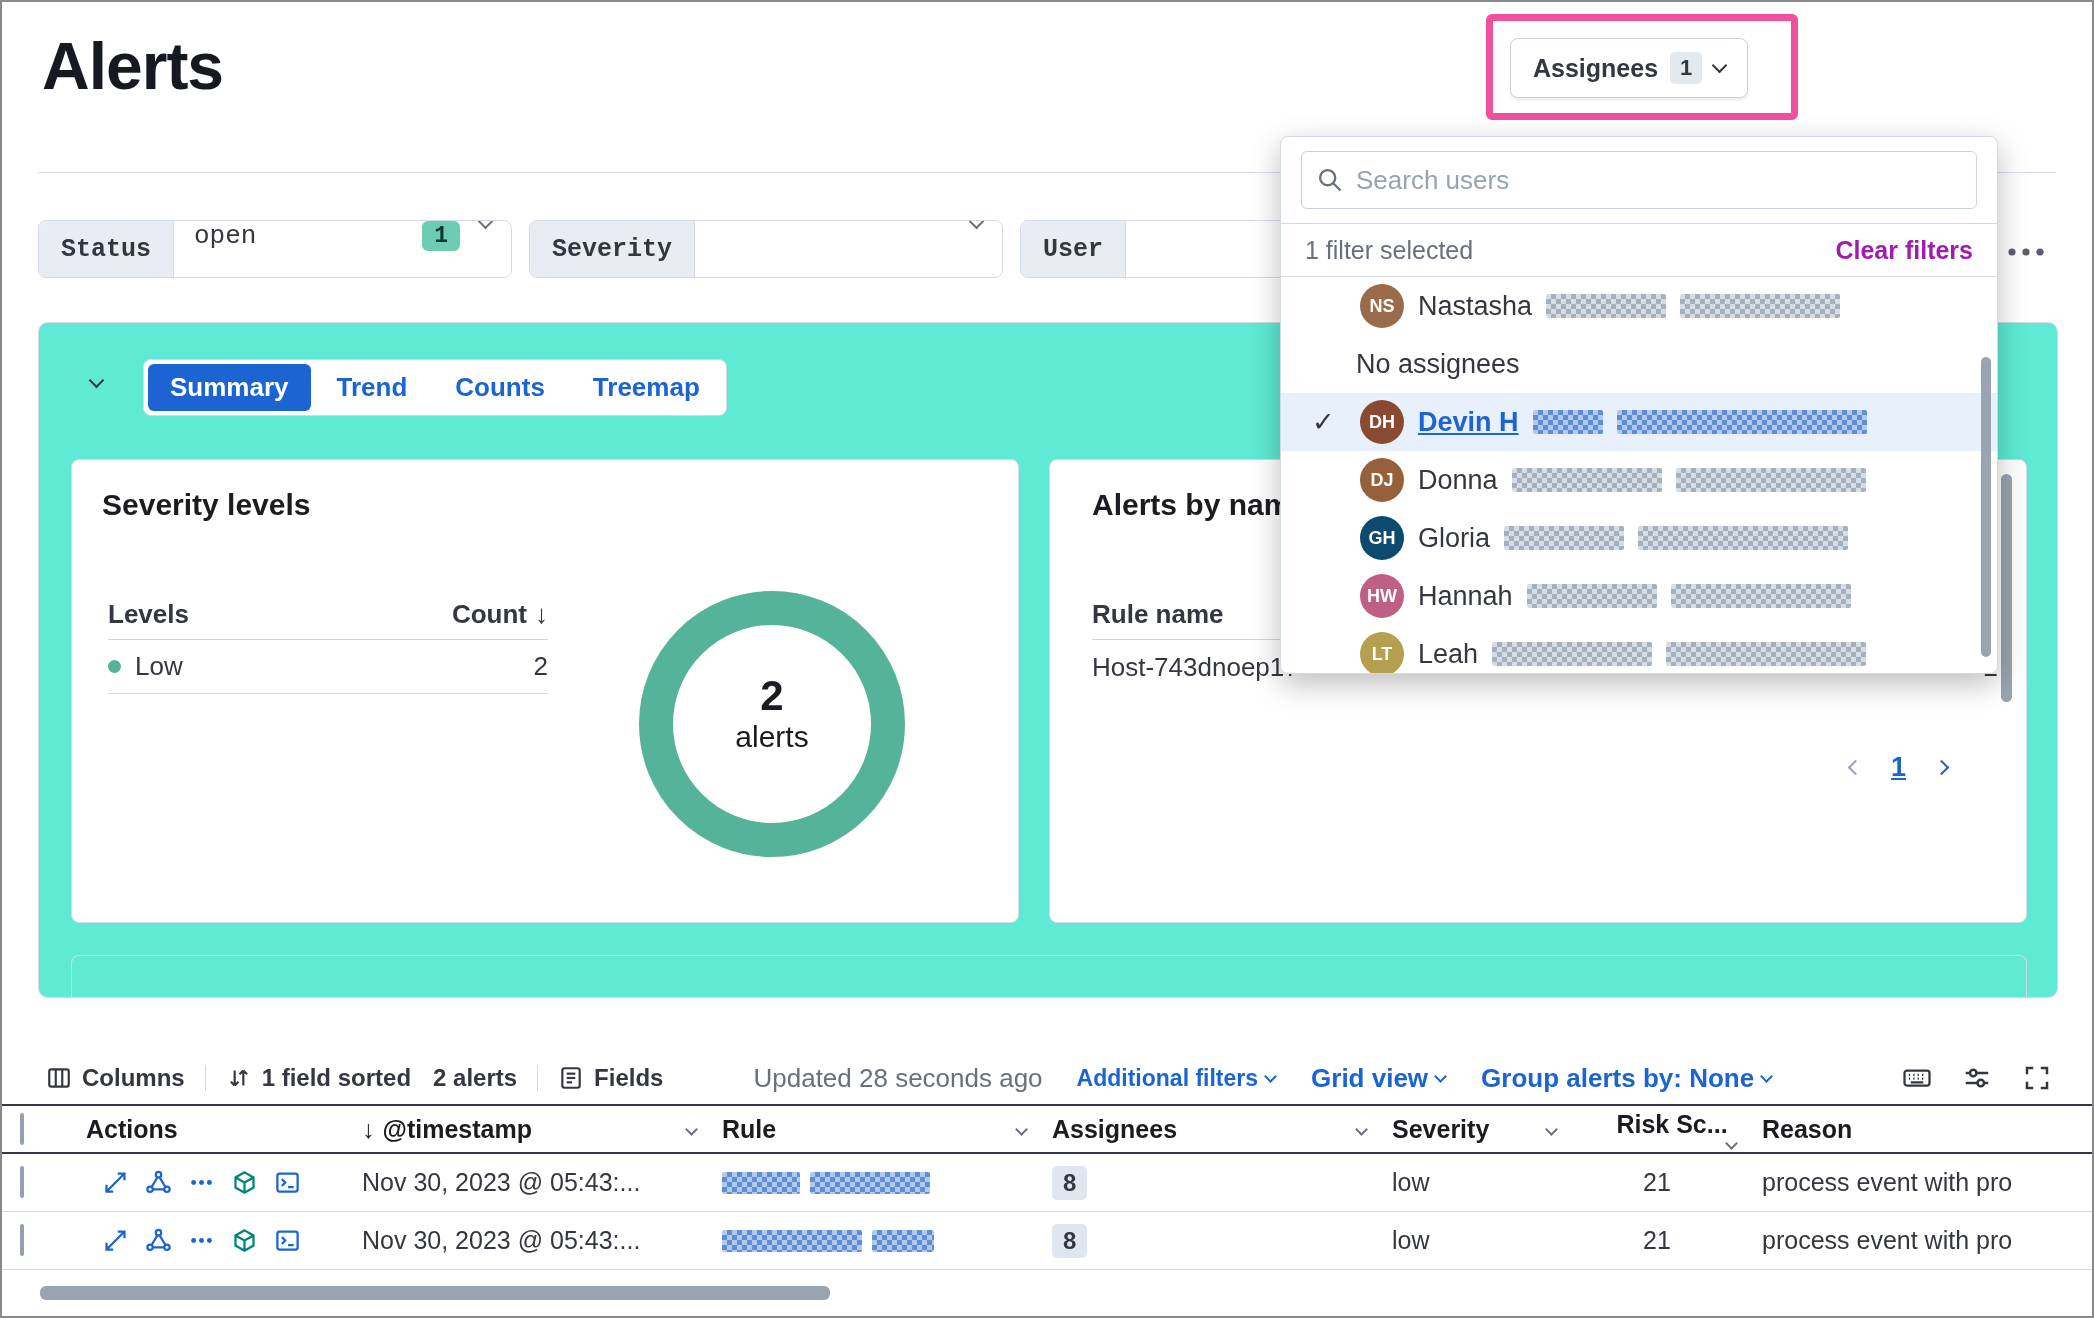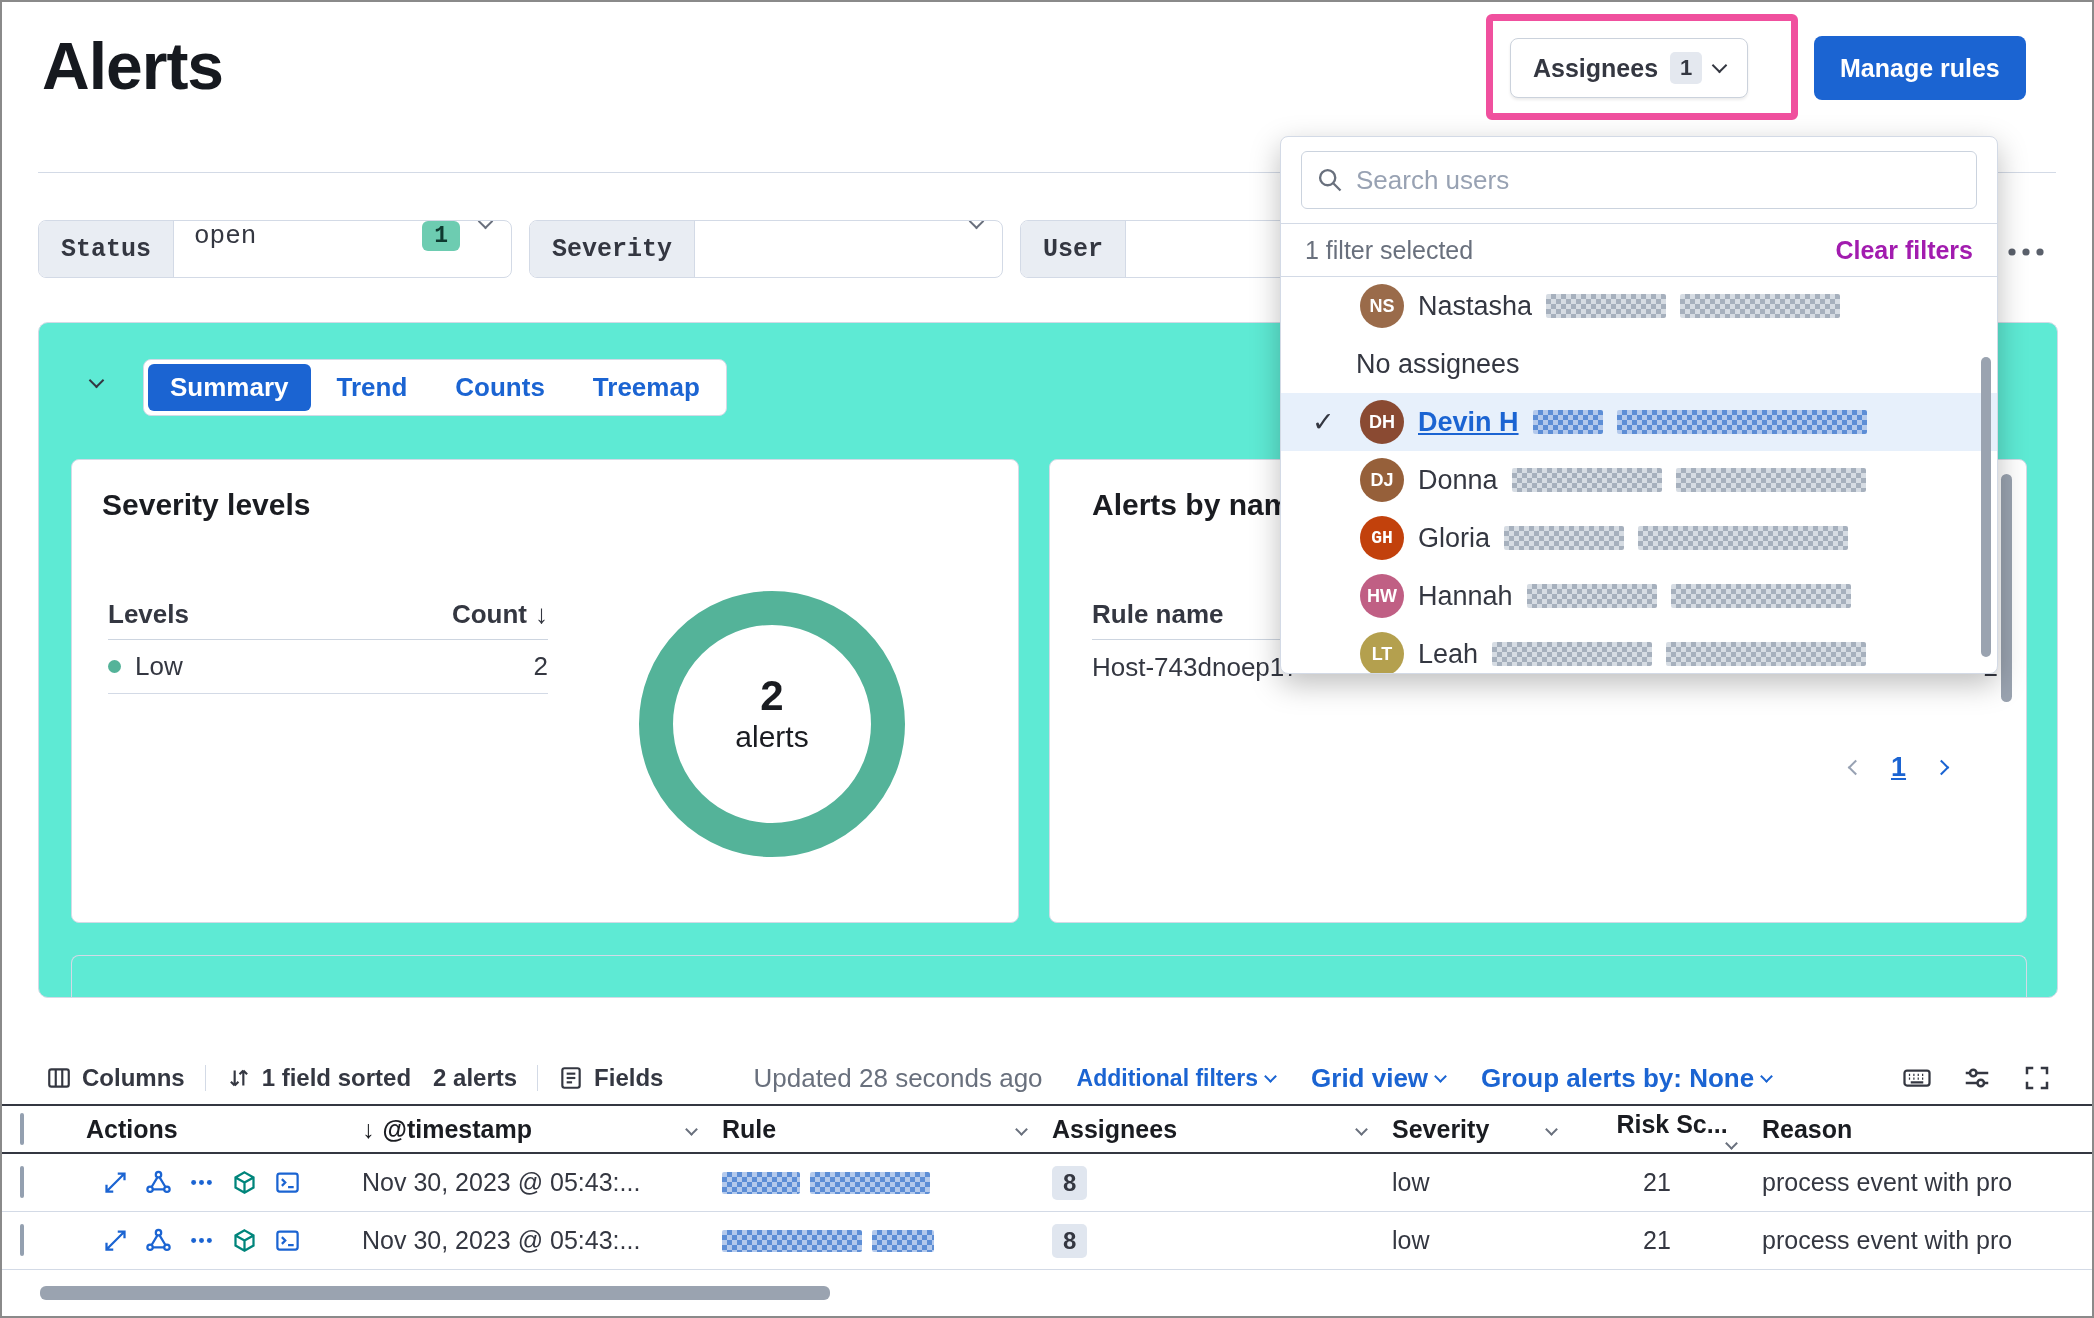--- a/index.html
+++ b/index.html
@@ -113,21 +113,20 @@
   <h1 class="abs page-title" style="left:40px; top:26px;">Alerts</h1>
 
   <div class="abs annotation-box" style="left:1484px; top:12px; width:312px; height:106px;"></div>
 
   <button class="abs btn-secondary" style="left:1508px; top:36px; height:60px;">
     <span>Assignees</span>
     <span class="count-chip">1</span>
     <span class="chev" style="margin-top:-5px; color:#343741;"></span>
   </button>
 
-  <button class="abs btn-primary" style="left:1812px; top:34px; height:64px;">Manage rules</button>
 
   <div class="abs hdr-divider" style="left:36px; right:36px; top:170px;"></div>
 
   <div class="abs filter-group" style="left:36px; top:218px; width:474px;">
     <span class="filter-label">Status</span>
     <span class="filter-value">
       <span>open</span>
       <span class="teal-badge" style="margin-left:auto;">1</span>
     </span>
     <span class="chev filter-chev" style="margin-top:-5px;"></span>
@@ -257,21 +256,21 @@
       <div class="user-row">
         <span class="checkslot"></span>
         <span class="avatar" style="background-color: rgb(150, 96, 58);">DJ</span>
         <span class="user-name">Donna</span>
         <span class="redact" style="width:150px;"></span>
         <span class="redact" style="width:190px;"></span>
       </div>
 
       <div class="user-row">
         <span class="checkslot"></span>
-        <span class="avatar" style="background-color: #c2410c; font-family: Liberation Mono, monospace;">GH</span>
+        <span class="avatar" style="background-color: #0c4a6e;">GH</span>
         <span class="user-name">Gloria</span>
         <span class="redact" style="width:120px;"></span>
         <span class="redact" style="width:210px;"></span>
       </div>
 
       <div class="user-row">
         <span class="checkslot"></span>
         <span class="avatar" style="background-color: rgb(192, 95, 132);">HW</span>
         <span class="user-name">Hannah</span>
         <span class="redact" style="width:130px;"></span>

